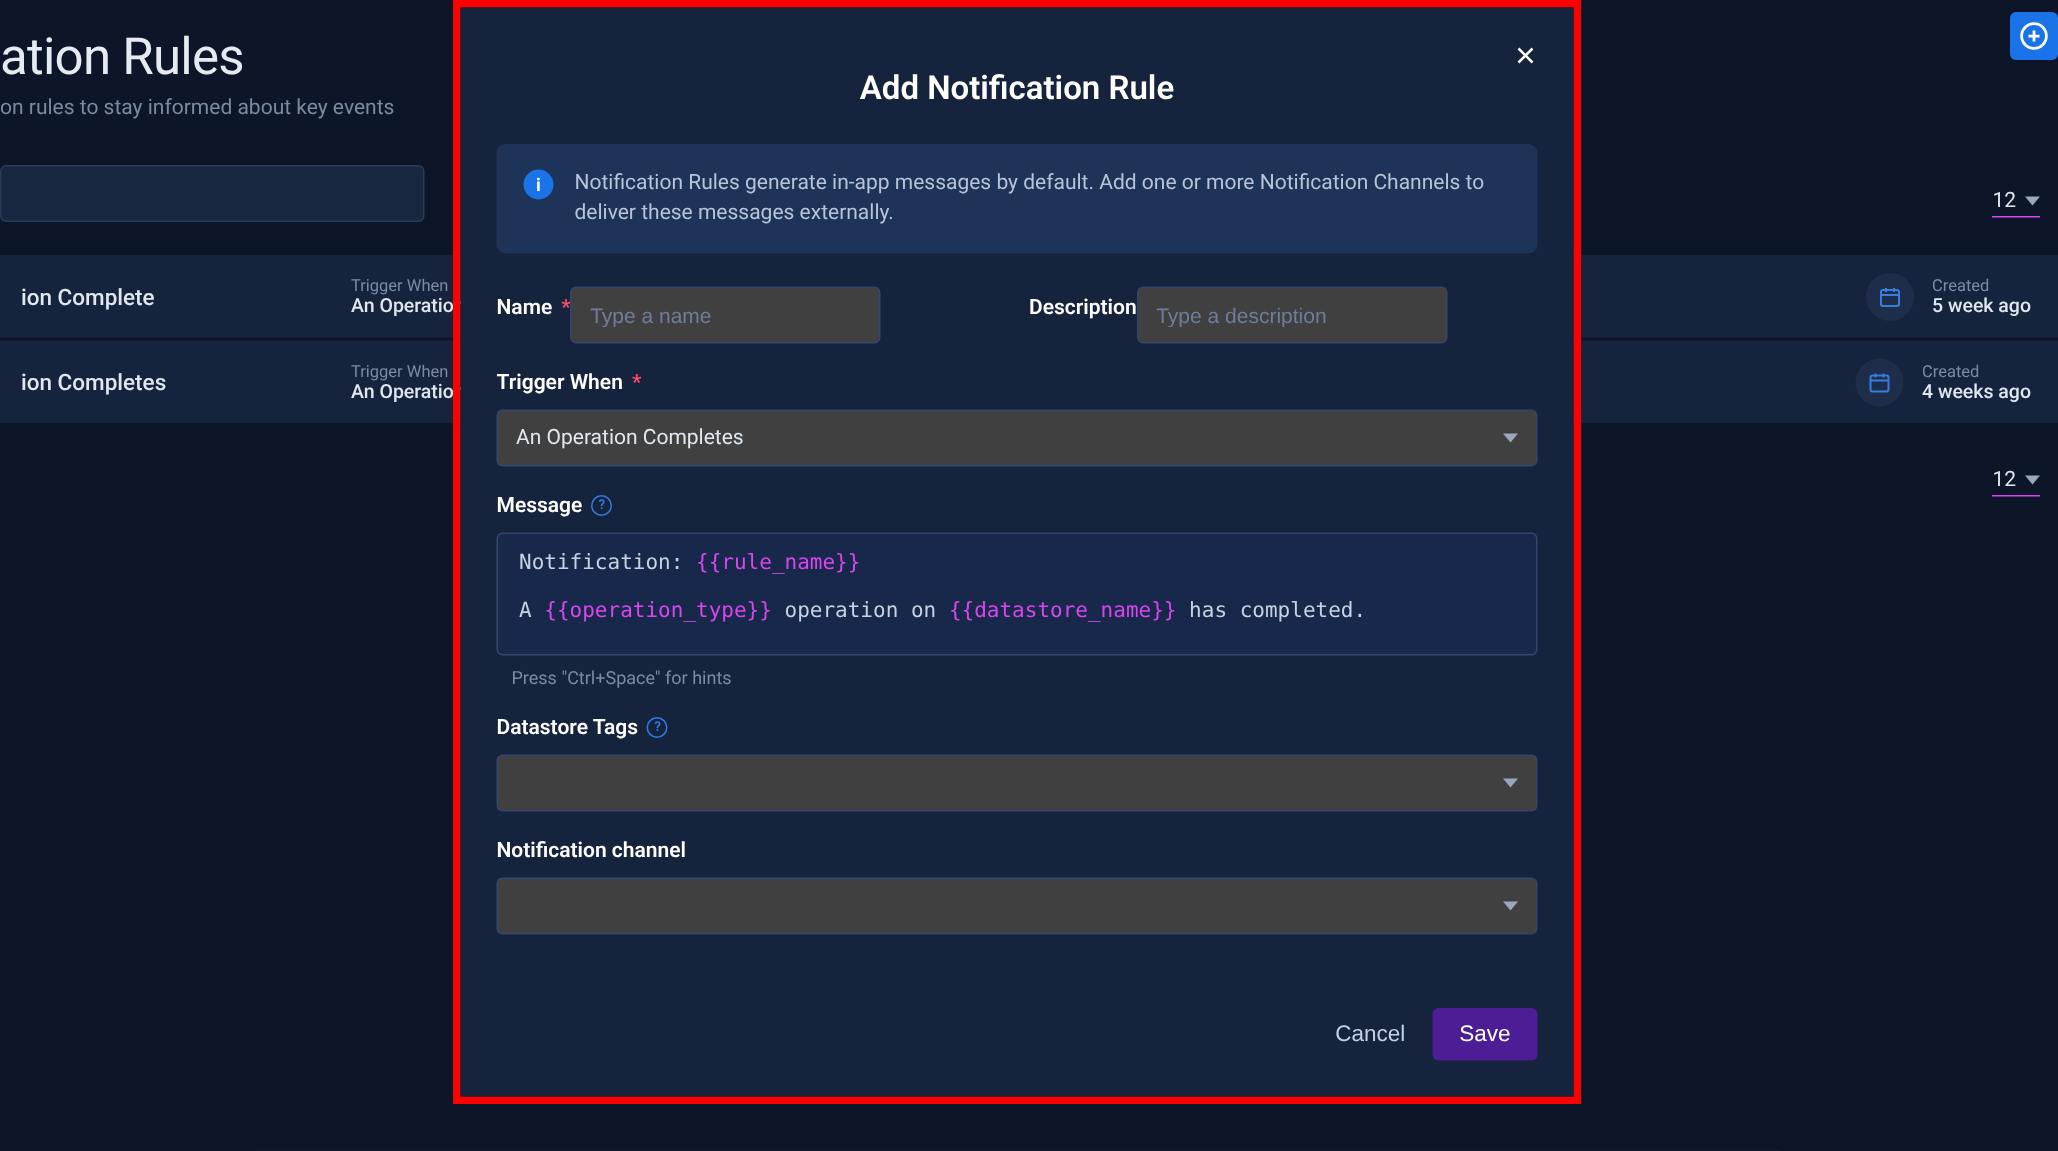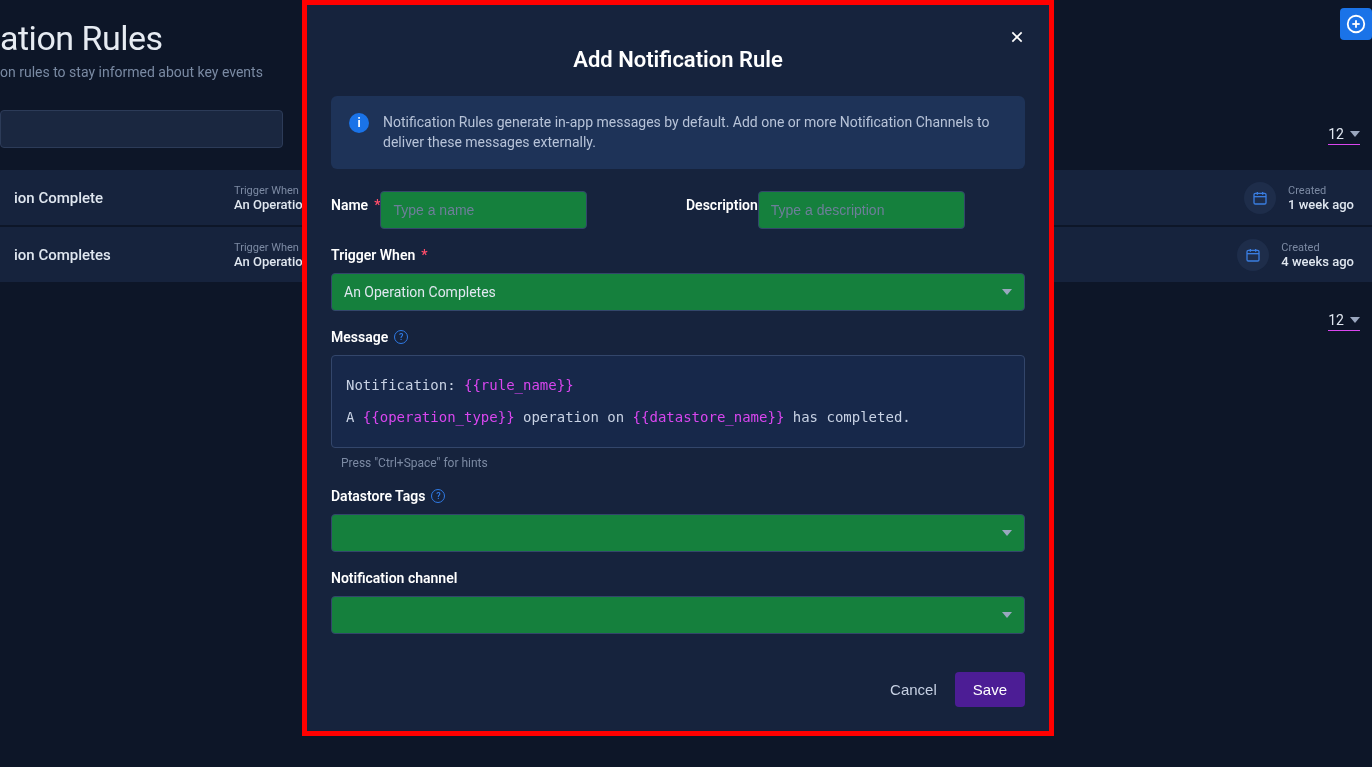--- a/index.html
+++ b/index.html
@@ -188,21 +188,21 @@
     gap: 6px;
   }
   .req { color: #ff4d6a; font-size: 14px; }
   .help-icon {
     width:14px;height:14px;border-radius:50%;border:1px solid #2f7ae5;
     display:inline-flex;align-items:center;justify-content:center;
     font-size:9px;color:#2f7ae5;
   }
   .text-input, .select-input {
     height: 38px;
-    background: #15803d;
+    background: #404040;
     border: 1px solid #33466b;
     border-radius: 4px;
     padding: 0 12px;
     color: #e0e7f0;
     font-size: 14px;
     outline: none;
   }
   .text-input::placeholder { color: #6e7e9a; }
   .select-input {
     display:flex;align-items:center;justify-content:space-between;
@@ -213,21 +213,21 @@
   .caret {
     width:0;height:0;border-left:5px solid transparent;border-right:5px solid transparent;border-top:6px solid #9aa7bf;
   }
 
   .full-row { margin-bottom: 18px; display:flex;flex-direction:column; }
 
   .message-box {
     background: #17284a;
     border: 1px solid #33466b;
     border-radius: 4px;
-    padding: 16px 14px;
+    padding: 6px 14px;
     min-height: 82px;
     font-family: "SFMono-Regular", Consolas, monospace;
     font-size: 14px;
     line-height: 1.9;
     color: #c8d2e4;
   }
   .tmpl { color: #d946ef; }
   .hint {
     font-size: 12px;
     color: #7c8aa3;
@@ -295,21 +295,21 @@
         <div class="bg-row-created-icon">
           <svg width="16" height="16" viewBox="0 0 24 24" fill="none" stroke="#3a7de0" stroke-width="2">
               <rect x="3" y="5" width="18" height="16" rx="2"></rect>
               <line x1="3" y1="10" x2="21" y2="10"></line>
               <line x1="8" y1="3" x2="8" y2="7"></line>
               <line x1="16" y1="3" x2="16" y2="7"></line>
             </svg>
         </div>
         <div>
           <div class="bg-row-created-label">Created</div>
-          <div class="bg-row-created-value">1 week ago</div>
+          <div class="bg-row-created-value">5 week ago</div>
         </div>
       </div>
     </div>
     <div class="bg-row" style="position:relative;">
       <div class="bg-row-title">ion Completes</div>
       <div>
         <div class="bg-row-trigger-label">Trigger When</div>
         <div class="bg-row-trigger-value">An Operation</div>
       </div>
       <div class="bg-row-created">

